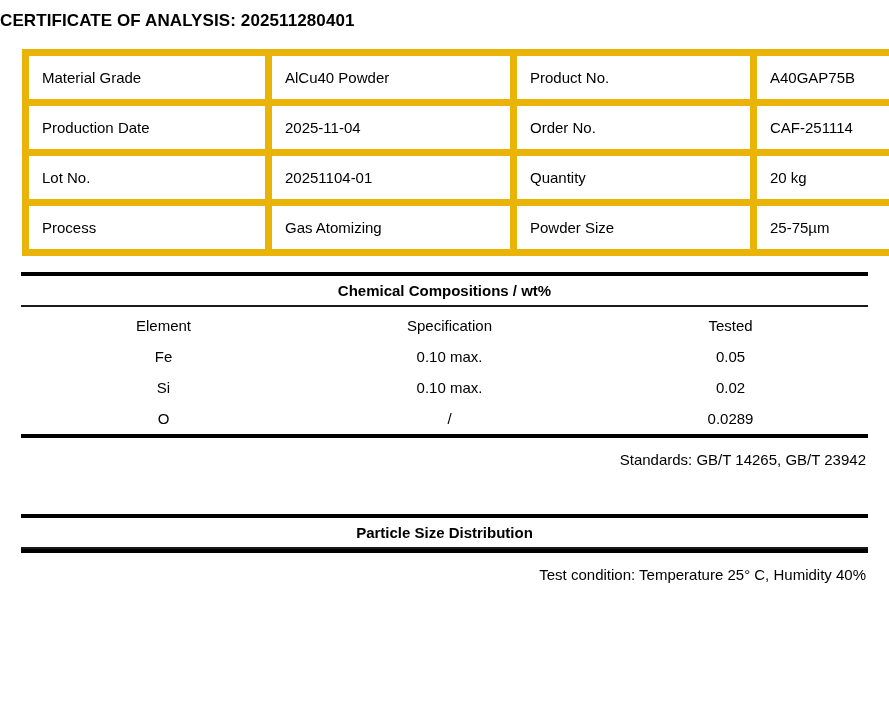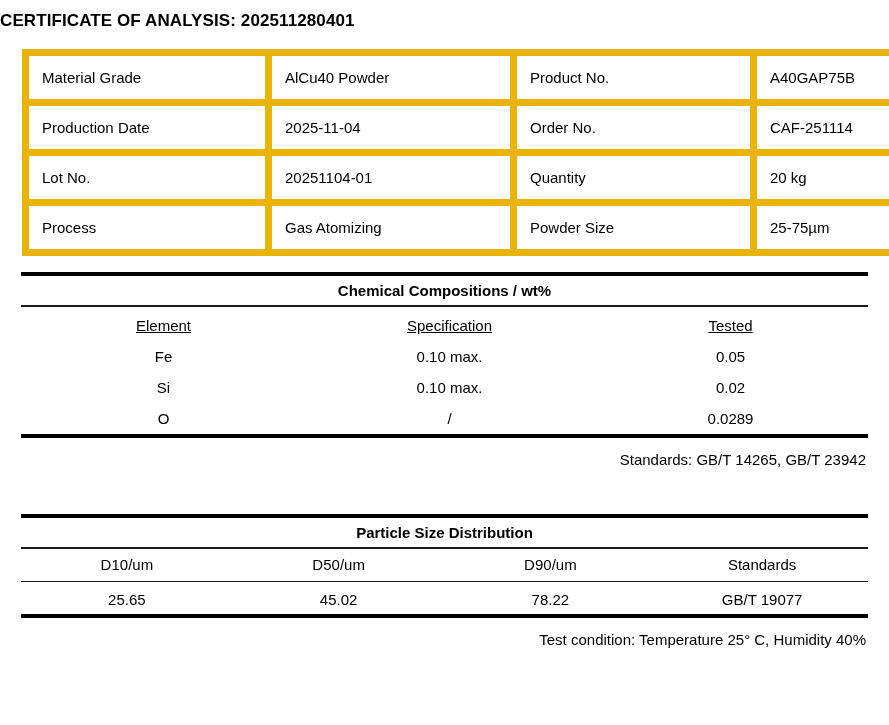--- a/index.html
+++ b/index.html
@@ -81,21 +81,21 @@
     font-size: 15px;
     font-weight: normal;
     text-align: center;
     height: 31px;
     padding: 0;
     white-space: nowrap;
   }
   table.chem col.c-el   { width: 285px; }
   table.chem col.c-spec { width: 287px; }
   table.chem col.c-test { width: 275px; }
-  table.chem tr.head th { padding-top: 3px; text-decoration: underline; }
+  table.chem tr.head th { padding-top: 3px; }
 
   .standards-line {
     text-align: right;
     font-size: 15px;
     padding: 13px 2px 0 0;
     white-space: nowrap;
   }
 
   
   .psd-body {
@@ -226,38 +226,18 @@
 </div>
 
 <div class="gap-lg"></div>
 
 <div class="section">
   <div class="rule-thick"></div>
   <div class="section-title">Particle Size Distribution</div>
   <div class="rule-thin"></div>
 
   <div class="psd-body">
-    <div class="psd-grid">
-      <table class="psd">
-        <thead>
-          <tr class="psd-head">
-            <th>D10/um</th>
-            <th>D50/um</th>
-            <th>D90/um</th>
-            <th>Standards</th>
-          </tr>
-        </thead>
-        <tbody>
-          <tr class="psd-vals">
-            <td>25.65</td>
-            <td>45.02</td>
-            <td>78.22</td>
-            <td>GB/T 19077</td>
-          </tr>
-        </tbody>
-      </table>
-    </div>
   </div>
 
   <div class="rule-thick"></div>
 
   <div class="footer-line">Test condition: Temperature 25°  C, Humidity 40%</div>
 </div>
 
 </body></html>

